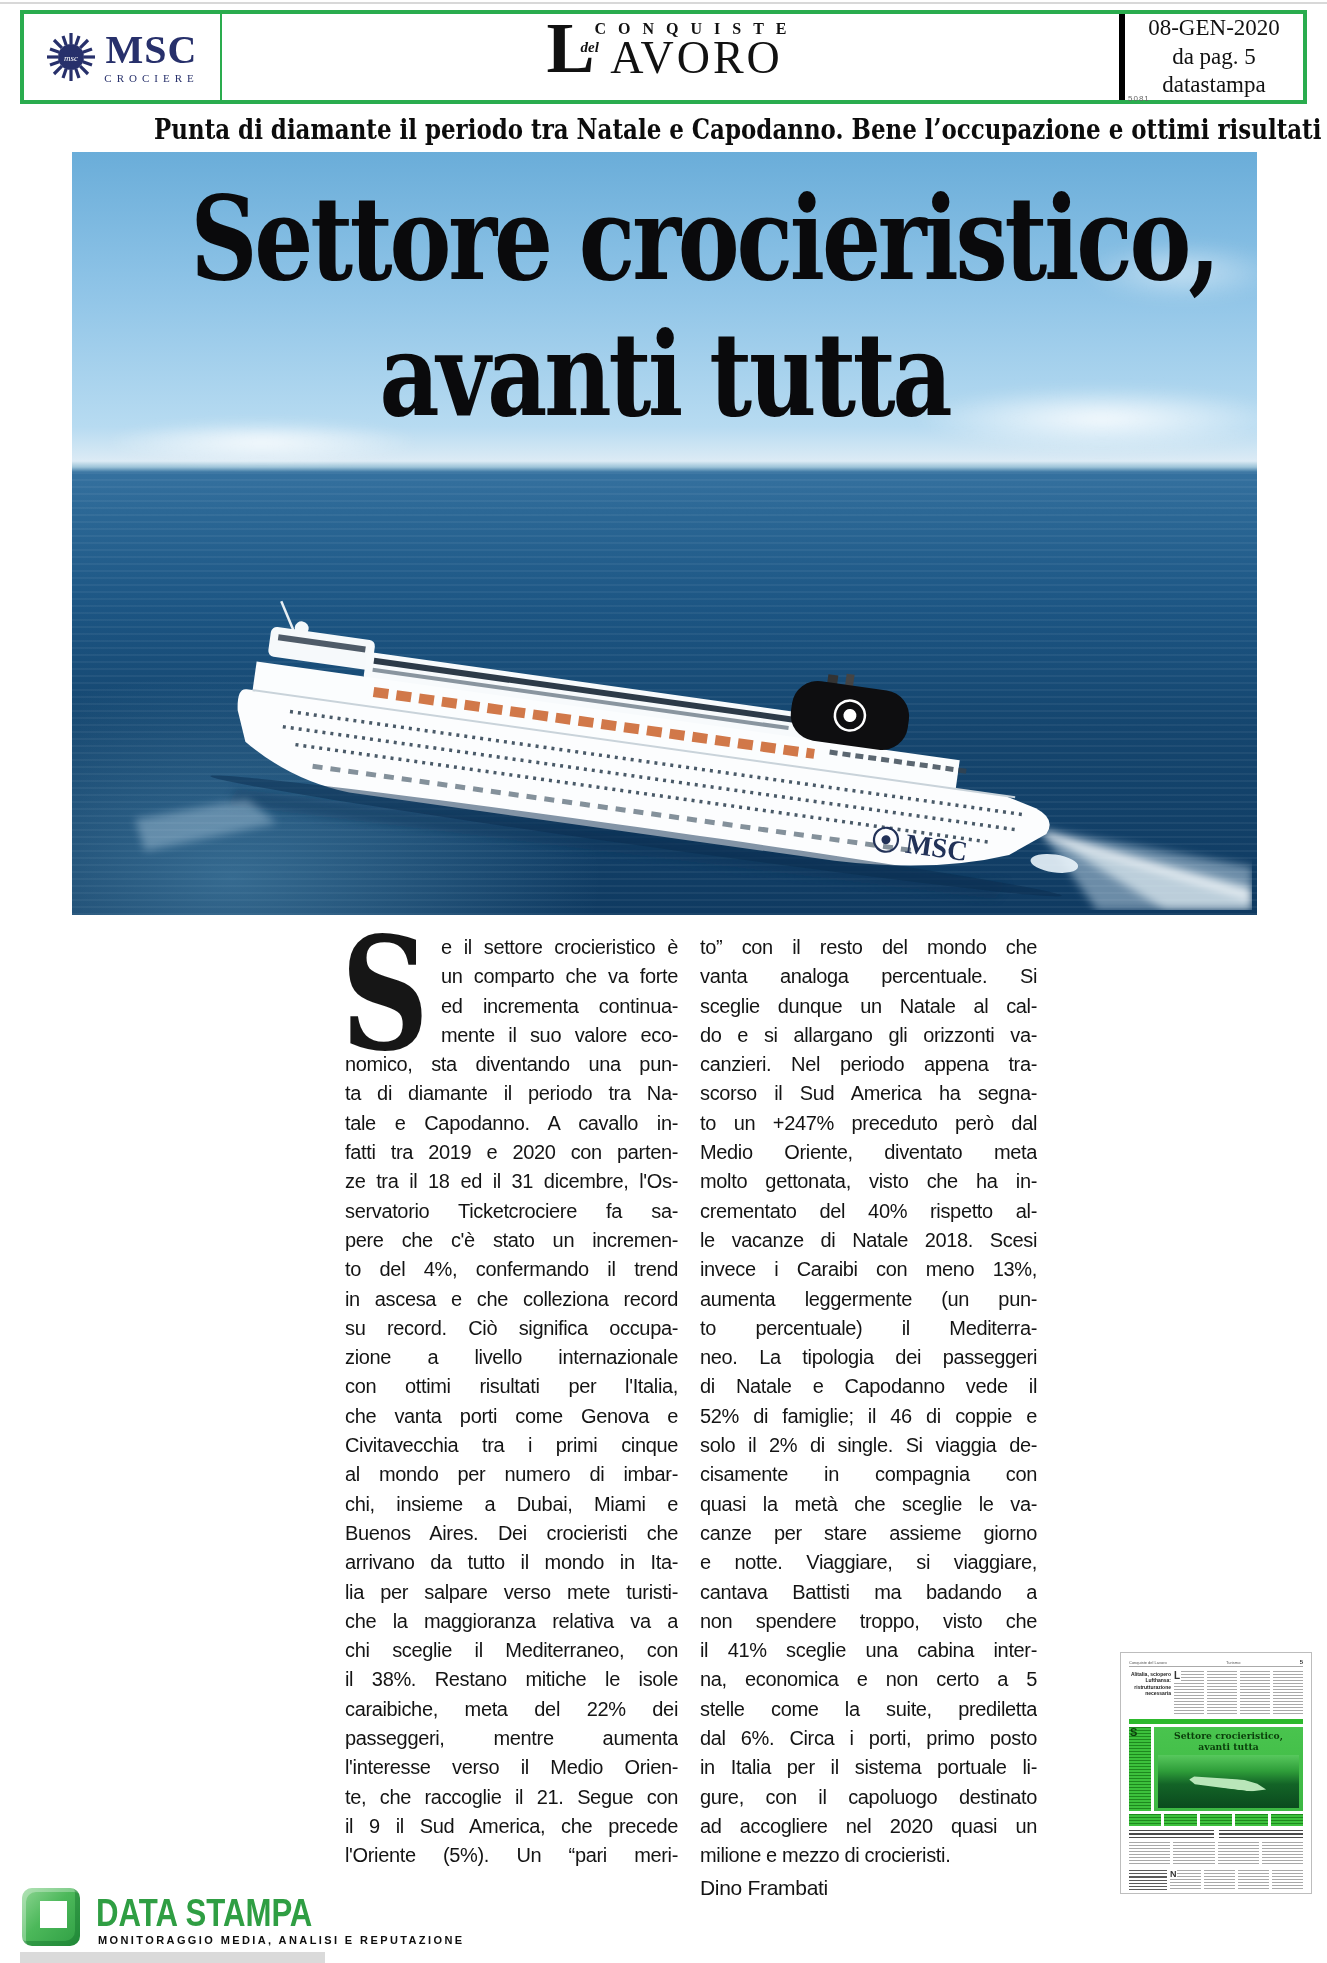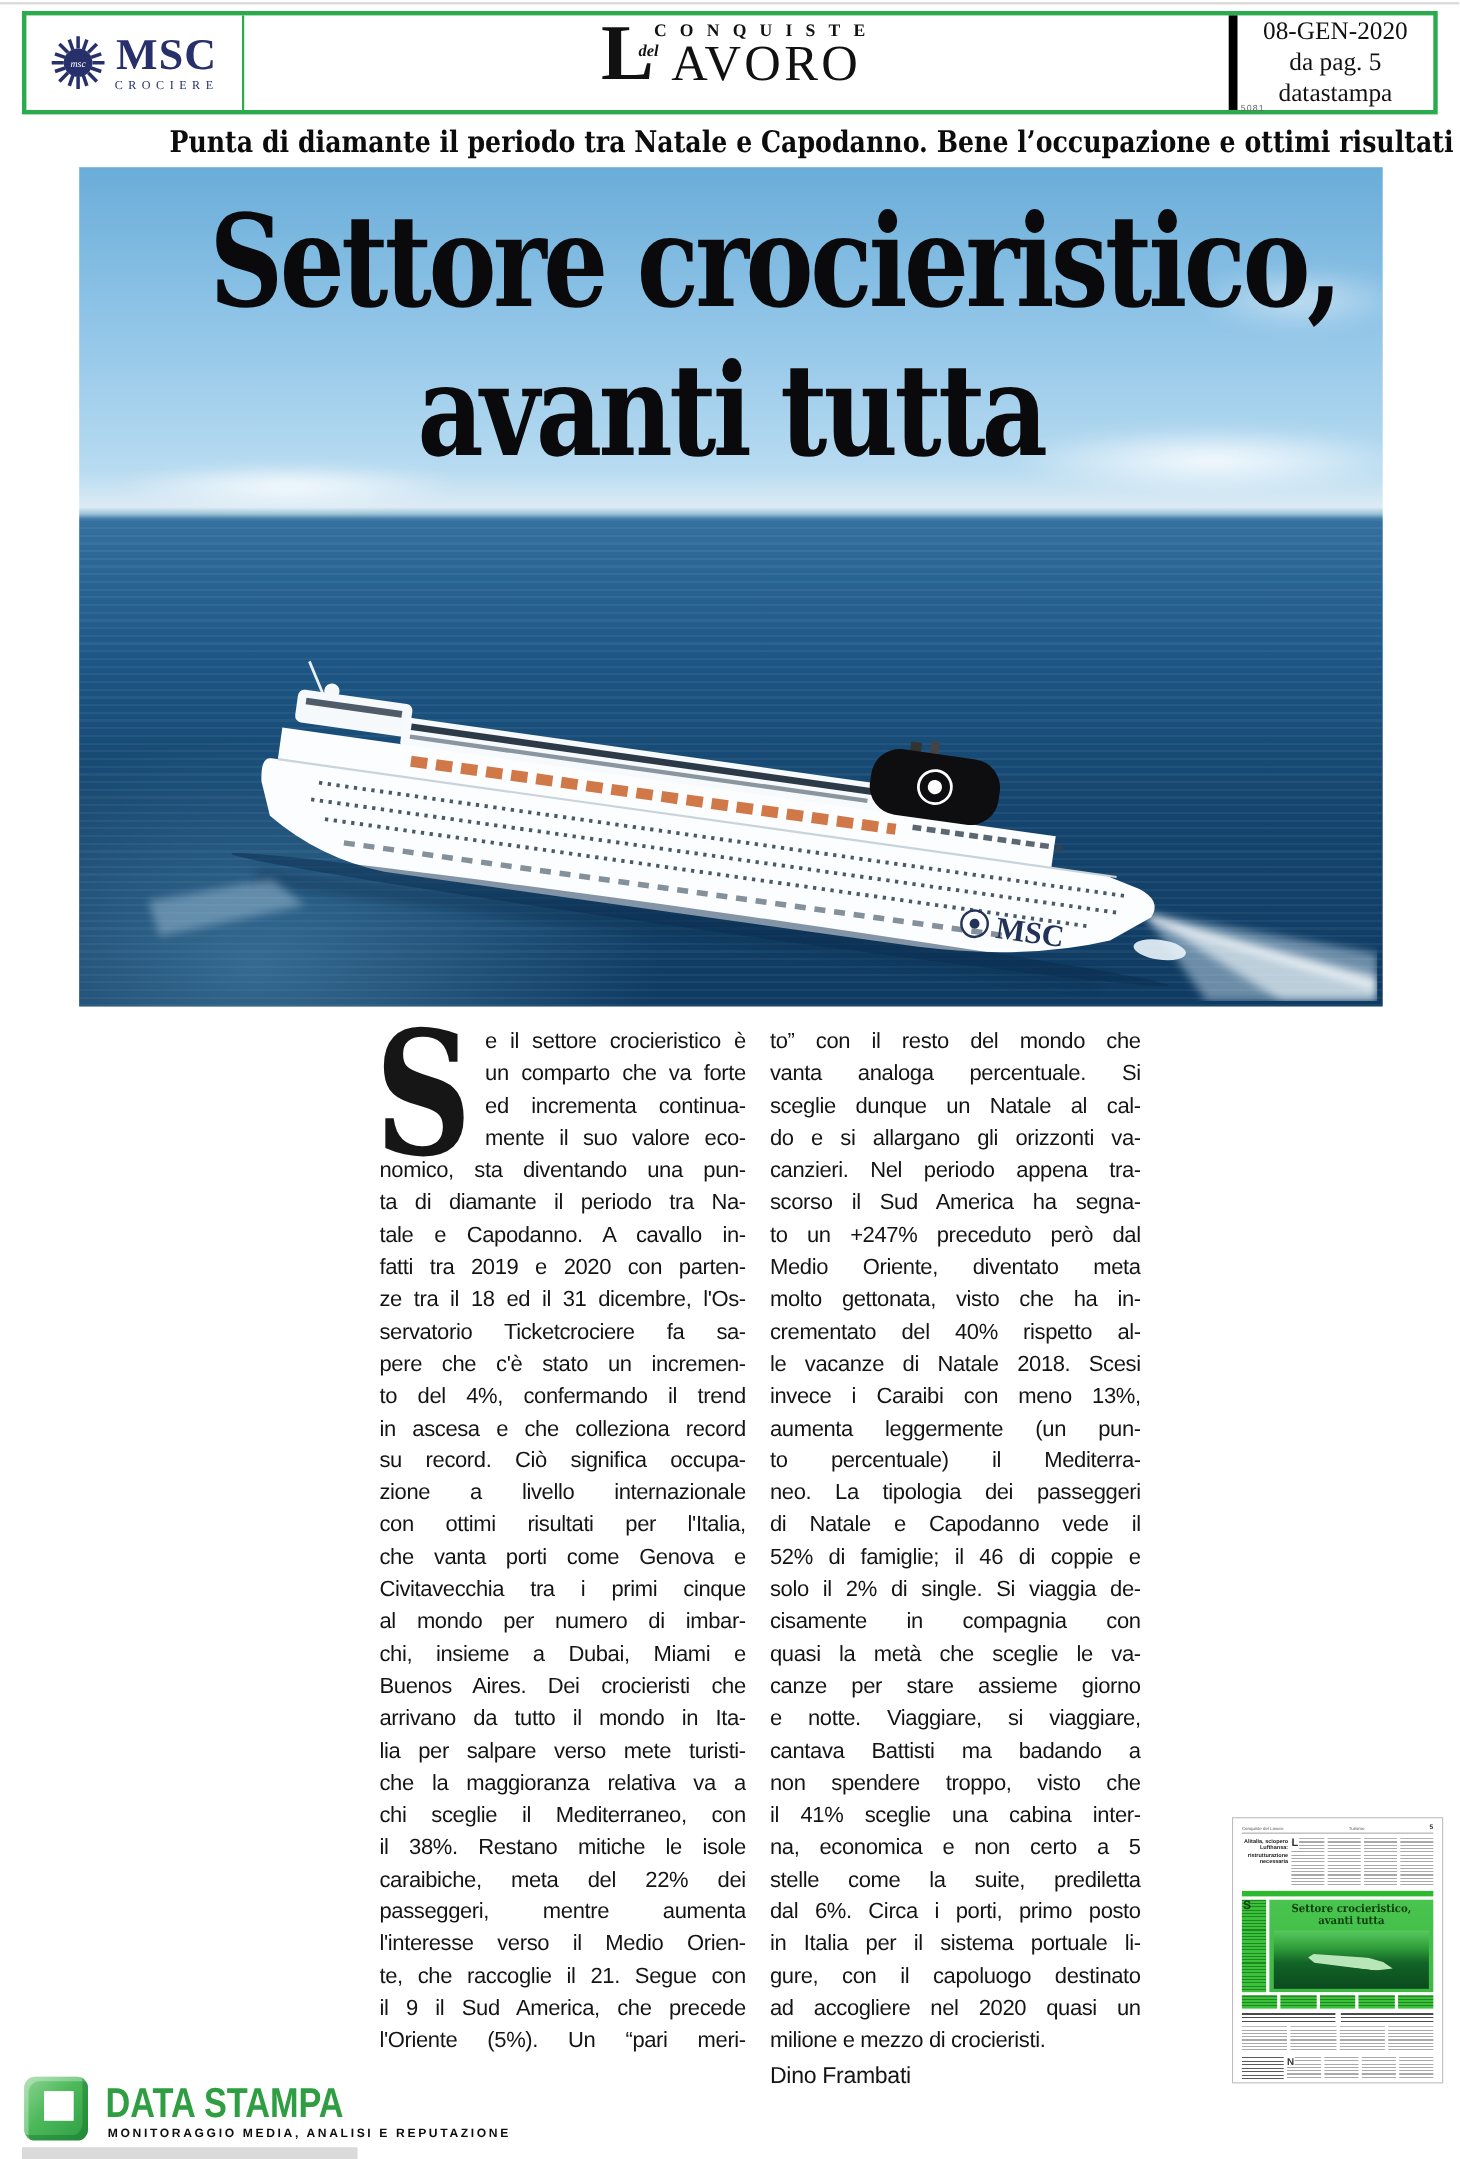--- a/index.html
+++ b/index.html
@@ -17,21 +17,21 @@
   .msc-sub{font-family:"Liberation Serif",serif;font-size:11px;letter-spacing:5px;color:#27306b;margin-top:3px;}
   .masthead{position:absolute;left:198px;right:180px;top:0;bottom:0;text-align:center;
             font-family:"Liberation Serif",serif;color:#111;}
   .mh-wrap{display:inline-flex;align-items:flex-start;margin-top:4px;position:relative;}
   .mh-L{font-weight:bold;font-size:72px;line-height:.85;}
   .mh-right{display:flex;flex-direction:column;align-items:center;position:relative;}
   .mh-conq{font-size:16px;letter-spacing:12px;font-weight:bold;margin-top:2px;}
   .mh-avoro{font-weight:normal;font-size:46px;line-height:.85;letter-spacing:3px;}
   .mh-del{position:absolute;left:-14px;top:21px;font-style:italic;font-size:15px;font-weight:bold;}
   .mh-stats{position:absolute;left:0;right:0;bottom:4px;font-size:18.5px;}
-  .date-cell{position:absolute;right:0;top:0;bottom:0;width:178px;border-left:8px solid #000000;
+  .date-cell{position:absolute;right:0;top:0;bottom:0;width:178px;border-left:6px solid #000000;
              font-family:"Liberation Serif",serif;font-size:23px;line-height:1.25;
              display:flex;flex-direction:column;justify-content:center;text-align:center;}
   .micro-mark{position:absolute;left:1128px;top:94px;font-size:8px;letter-spacing:1px;color:#666;}
 
   
   .subtitle{position:absolute;left:30px;top:114px;width:1267px;text-align:center;}
   .subtitle-inner{display:inline-block;white-space:nowrap;transform:scaleX(.85);transform-origin:center;
                   font-family:"DejaVu Serif",serif;font-weight:bold;font-size:27px;color:#0c0c0c;}
 
   

